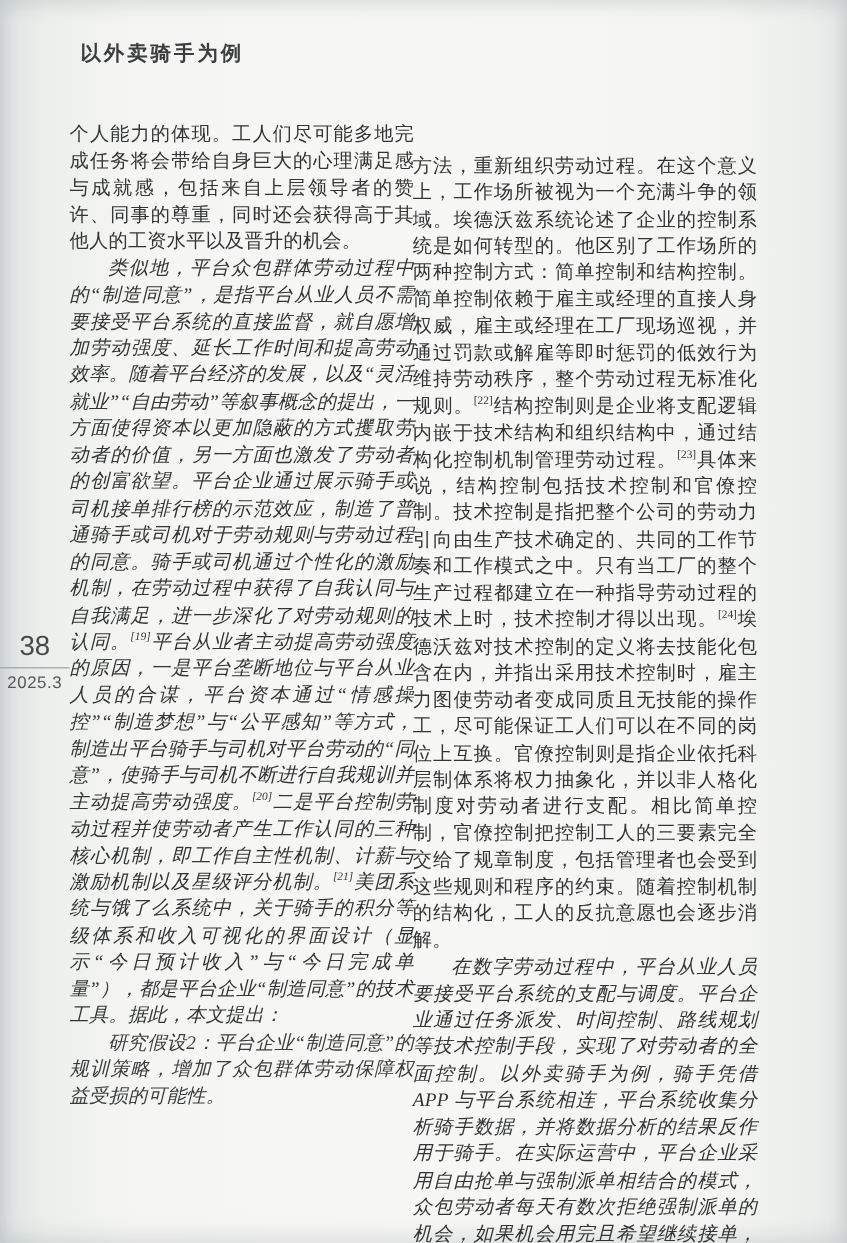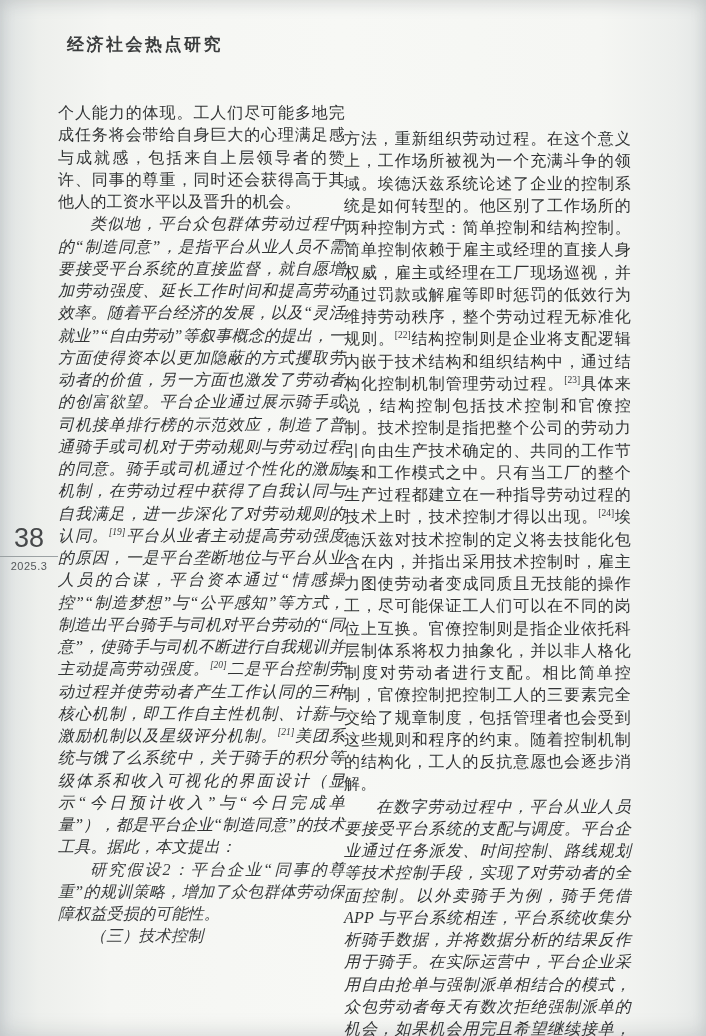--- a/index.html
+++ b/index.html
@@ -22,41 +22,40 @@
   .col-left{left:58px;}
   .col-right{left:344px;margin-top:26px;}
   .col p{margin:0;}
   .col p.indent{text-indent:2em;font-style:italic;}
   .col p.kai{font-style:italic;color:#3a3c3d;}
   .col sup{font-size:9.5px;line-height:0;vertical-align:super;letter-spacing:0;}
   .margin-block{
     position:absolute;left:0;top:524px;width:58px;text-align:center;
     font-family:"Liberation Sans","DejaVu Sans",sans-serif;
   }
-  .pageno{font-size:27px;color:#46484a;line-height:28px;}
+  .pageno{font-size:23px;color:#46484a;line-height:28px;}
   .rule{border:none;border-top:1px solid #9ba1a3;margin:4px 0 3px 0;width:100%;}
-  .issue{font-size:11px;color:#54575a;letter-spacing:.5px;}
+  .issue{font-size:14px;color:#54575a;letter-spacing:.5px;}
 </style>
 </head>
 <body>
 
 <div class="sheet">
 
-  <div class="header">经济社会热点研究</div>
+  <div class="header">以外卖骑手为例</div>
 
   <div class="margin-block">
     <div class="pageno">38</div>
     <hr class="rule">
     <div class="issue">2025.3</div>
   </div>
 
   <div class="col col-left">
       <p class="">个人能力的体现。工人们尽可能多地完成任务将会带给自身巨大的心理满足感与成就感，包括来自上层领导者的赞许、同事的尊重，同时还会获得高于其他人的工资水平以及晋升的机会。</p>
       <p class="indent ">类似地，平台众包群体劳动过程中的“制造同意”，是指平台从业人员不需要接受平台系统的直接监督，就自愿增加劳动强度、延长工作时间和提高劳动效率。随着平台经济的发展，以及“灵活就业”“自由劳动”等叙事概念的提出，一方面使得资本以更加隐蔽的方式攫取劳动者的价值，另一方面也激发了劳动者的创富欲望。平台企业通过展示骑手或司机接单排行榜的示范效应，制造了普通骑手或司机对于劳动规则与劳动过程的同意。骑手或司机通过个性化的激励机制，在劳动过程中获得了自我认同与自我满足，进一步深化了对劳动规则的认同。<sup>[19]</sup>平台从业者主动提高劳动强度的原因，一是平台垄断地位与平台从业人员的合谋，平台资本通过“情感操控”“制造梦想”与“公平感知”等方式，制造出平台骑手与司机对平台劳动的“同意”，使骑手与司机不断进行自我规训并主动提高劳动强度。<sup>[20]</sup>二是平台控制劳动过程并使劳动者产生工作认同的三种核心机制，即工作自主性机制、计薪与激励机制以及星级评分机制。<sup>[21]</sup>美团系统与饿了么系统中，关于骑手的积分等级体系和收入可视化的界面设计（显示“今日预计收入”与“今日完成单量”），都是平台企业“制造同意”的技术工具。据此，本文提出：</p>
-      <p class="indent kai">研究假设2：平台企业“同事的尊重”的规训策略，增加了众包群体劳动保障权益受损的可能性。</p>
-      <p class="indent kai">（三）技术控制</p>
+      <p class="indent kai">研究假设2：平台企业“制造同意”的规训策略，增加了众包群体劳动保障权益受损的可能性。</p>
     </div>
   <div class="col col-right">
       <p class="">方法，重新组织劳动过程。在这个意义上，工作场所被视为一个充满斗争的领域。埃德沃兹系统论述了企业的控制系统是如何转型的。他区别了工作场所的两种控制方式：简单控制和结构控制。简单控制依赖于雇主或经理的直接人身权威，雇主或经理在工厂现场巡视，并通过罚款或解雇等即时惩罚的低效行为维持劳动秩序，整个劳动过程无标准化规则。<sup>[22]</sup>结构控制则是企业将支配逻辑内嵌于技术结构和组织结构中，通过结构化控制机制管理劳动过程。<sup>[23]</sup>具体来说，结构控制包括技术控制和官僚控制。技术控制是指把整个公司的劳动力引向由生产技术确定的、共同的工作节奏和工作模式之中。只有当工厂的整个生产过程都建立在一种指导劳动过程的技术上时，技术控制才得以出现。<sup>[24]</sup>埃德沃兹对技术控制的定义将去技能化包含在内，并指出采用技术控制时，雇主力图使劳动者变成同质且无技能的操作工，尽可能保证工人们可以在不同的岗位上互换。官僚控制则是指企业依托科层制体系将权力抽象化，并以非人格化制度对劳动者进行支配。相比简单控制，官僚控制把控制工人的三要素完全交给了规章制度，包括管理者也会受到这些规则和程序的约束。随着控制机制的结构化，工人的反抗意愿也会逐步消解。</p>
       <p class="indent ">在数字劳动过程中，平台从业人员要接受平台系统的支配与调度。平台企业通过任务派发、时间控制、路线规划等技术控制手段，实现了对劳动者的全面控制。以外卖骑手为例，骑手凭借 APP 与平台系统相连，平台系统收集分析骑手数据，并将数据分析的结果反作用于骑手。在实际运营中，平台企业采用自由抢单与强制派单相结合的模式，众包劳动者每天有数次拒绝强制派单的机会，如果机会用完且希望继续接单，就必</p>
     </div>
 
 </div>
 
 </body></html>

